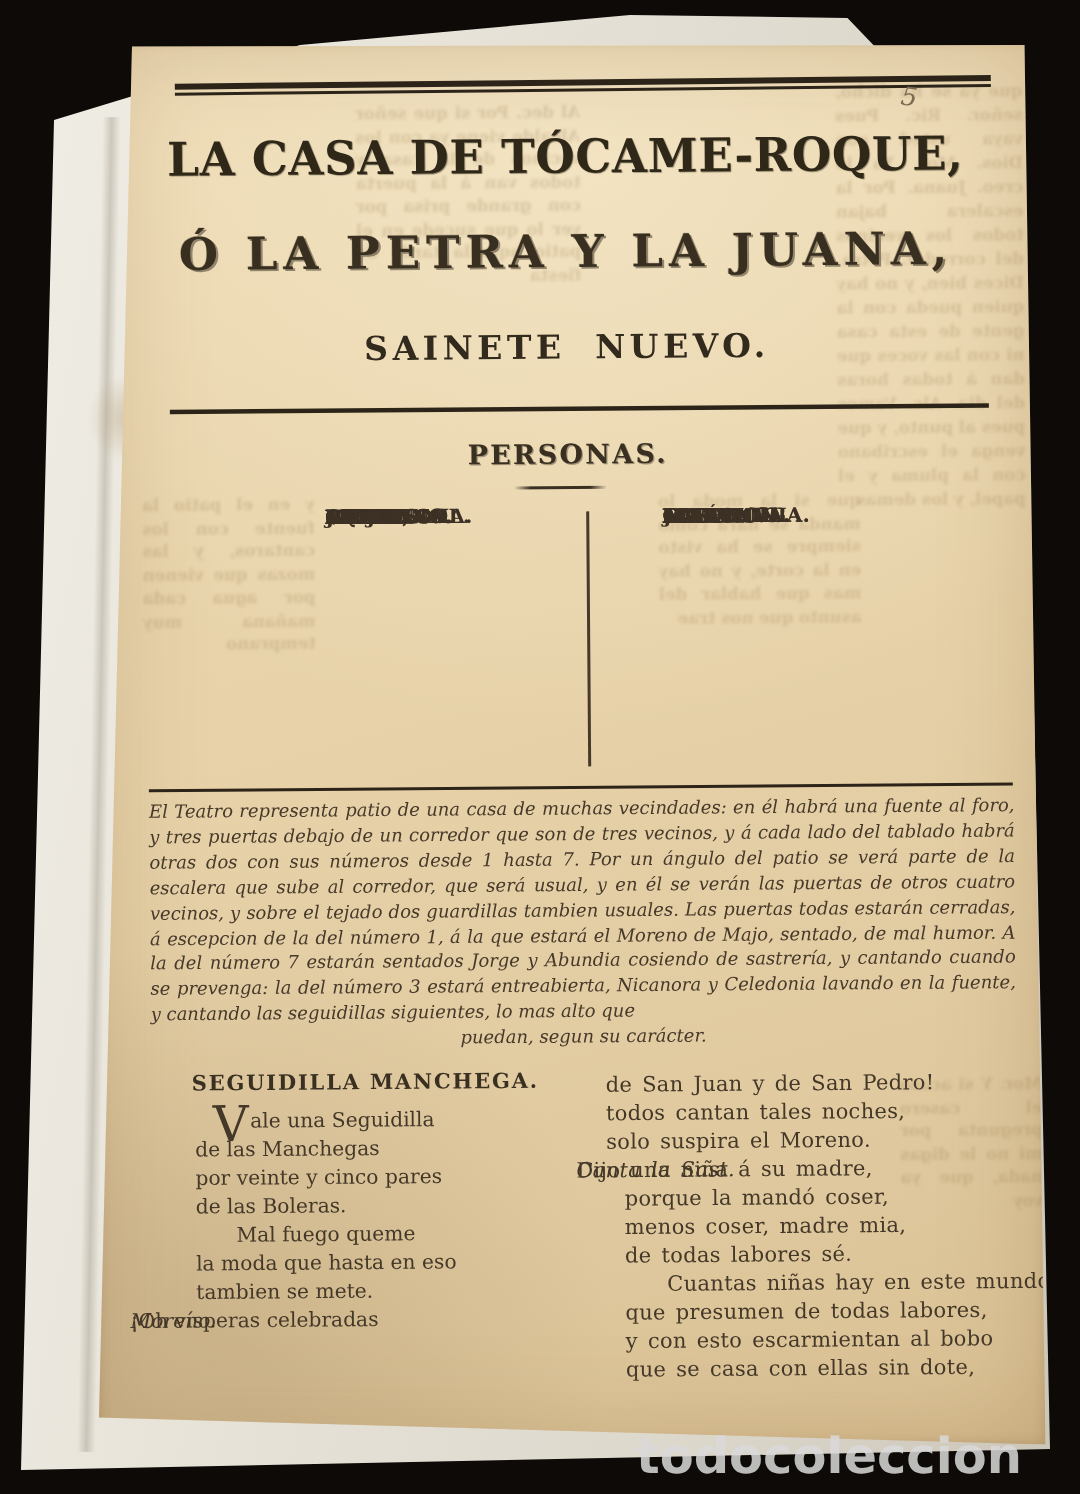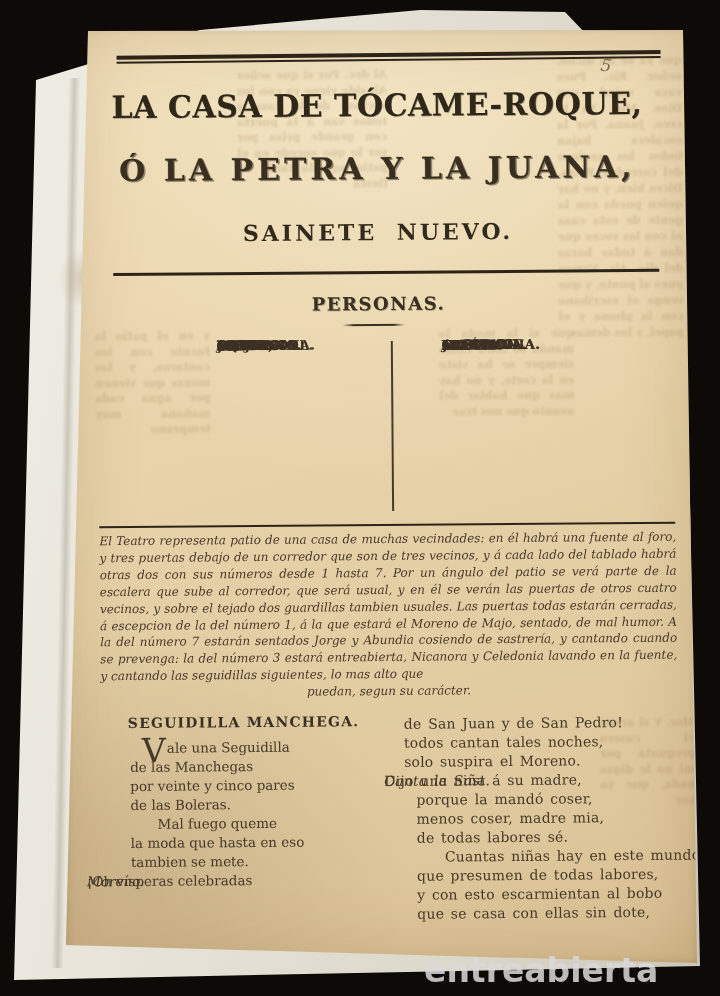--- a/index.html
+++ b/index.html
@@ -216,14 +216,14 @@
           <div class="ind1">de todas labores sé.</div>
           <div class="ind3">Cuantas niñas hay en este mundo</div>
           <div class="ind1">que presumen de todas labores,</div>
           <div class="ind1">y con esto escarmientan al bobo</div>
           <div class="ind1">que se casa con ellas sin dote,</div>
         </div>
 
     </div>
   </div>
 
-  <div class="wm">entreabierta</div>
+  <div class="wm">todocoleccion</div>
 </div>
 
 </body></html>

